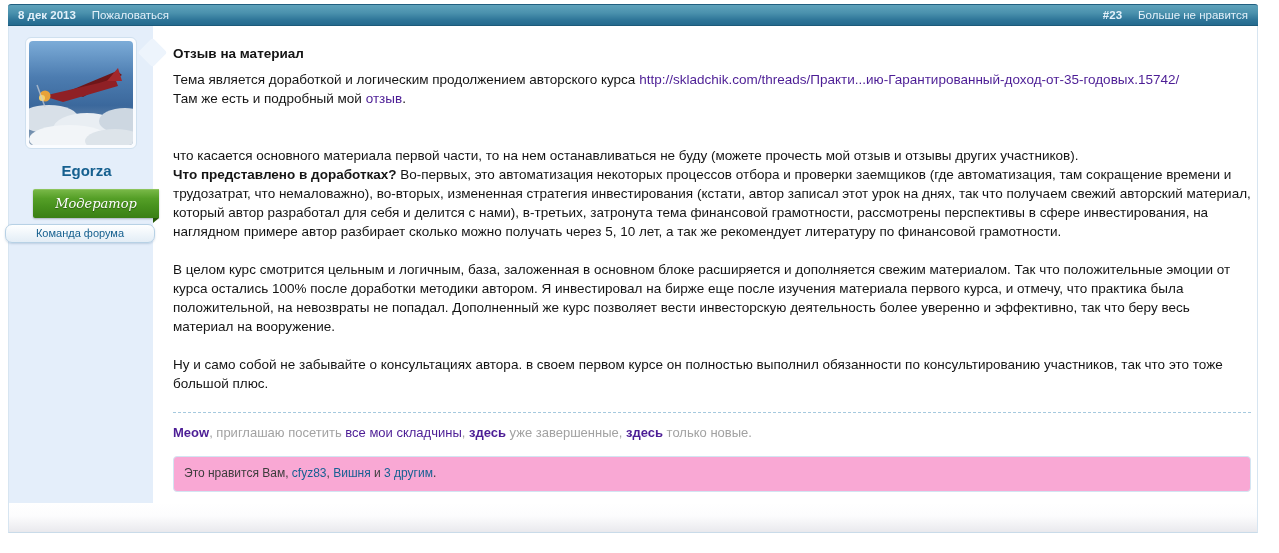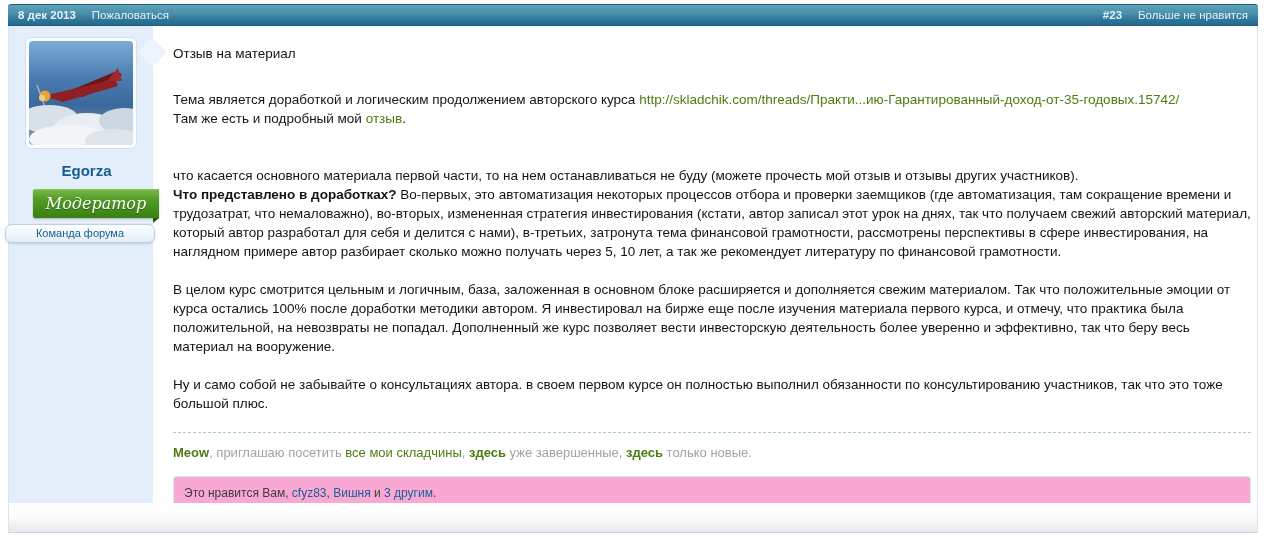--- a/index.html
+++ b/index.html
@@ -28,35 +28,35 @@
   .sidebar { width:144px; flex-shrink:0; background:#e4eefa; position:relative; }
   .pointer { position:absolute; top:16px; right:-10px; width:21px; height:21px;
              background:#edf4fc; transform:rotate(45deg); border-radius:3px; }
   .avatar-frame { position:relative; width:112px; height:112px; margin:11px auto 0;
                   padding:3px; background:#fafcff; border:1px solid #cfe0ef; border-radius:6px; cursor:pointer; }
   .avatar-frame svg { display:block; width:104px; height:104px; border-radius:4px; }
   .username { margin-top:13px; text-align:center; font-size:15px; font-weight:bold;padding-left:11px; }
   .username a { color:#16608f; text-decoration:none; cursor:pointer; }
   .banner { position:relative; margin:10px -6px 0 24px; height:29px; line-height:28px;
             text-align:center; color:#fff; font-family:"DejaVu Serif",serif; font-style:italic;
-            font-size:16px; border-radius:2px 0 0 2px;
+            font-size:13px; border-radius:2px 0 0 2px;
             background:linear-gradient(180deg,#77b746 0%,#559f27 30%,#47911d 60%,#3a7f14 100%);
             border-top:1px solid #8cc45c; box-shadow:0 1px 2px rgba(0,0,0,.25);
             text-shadow:0 1px 1px rgba(0,0,0,.4); }
   .banner::after { content:""; position:absolute; right:0; bottom:-5px; width:0; height:0;
                    border-top:5px solid #245607; border-right:6px solid transparent; }
   .team-box { margin:6px -2px 0 -4px; height:19px; line-height:17px; text-align:center;
               font-size:11px; background:linear-gradient(180deg,#feffff 0%,#e3edf6 100%);
               border:1px solid #b7d1e5; border-radius:7px; color:#16608f;
               box-shadow:0 1px 2px rgba(120,150,180,.35); }
 
   
   .content { flex:1; padding:18px 6px 0 20px; font-size:13.5px; line-height:19px; color:#141414; overflow:hidden; }
-  .content a { color:#4d7c0f; text-decoration:none; cursor:pointer; }
-  .post-title { font-weight:normal; margin-bottom:27px; }
+  .content a { color:#4c1d95; text-decoration:none; cursor:pointer; }
+  .post-title { font-weight:bold; margin-bottom:7px; }
   .para { margin-bottom:19px; }
   .b { font-weight:bold; }
 
   
   .signature { margin-top:12px; border-top:1px dashed #a5c9de; padding-top:10px;
                font-size:13px; color:#a2a2a2; }
   .sig-user { font-weight:bold; color:#8695a4; text-decoration:none; cursor:pointer; }
   .sig-red   { font-weight:normal; color:#ff0000; text-decoration:none; cursor:pointer; }
   .sig-blue  { font-weight:bold; color:#0000ff; text-decoration:none; cursor:pointer; }
   .sig-green { font-weight:bold; color:#008000; text-decoration:none; cursor:pointer; }

